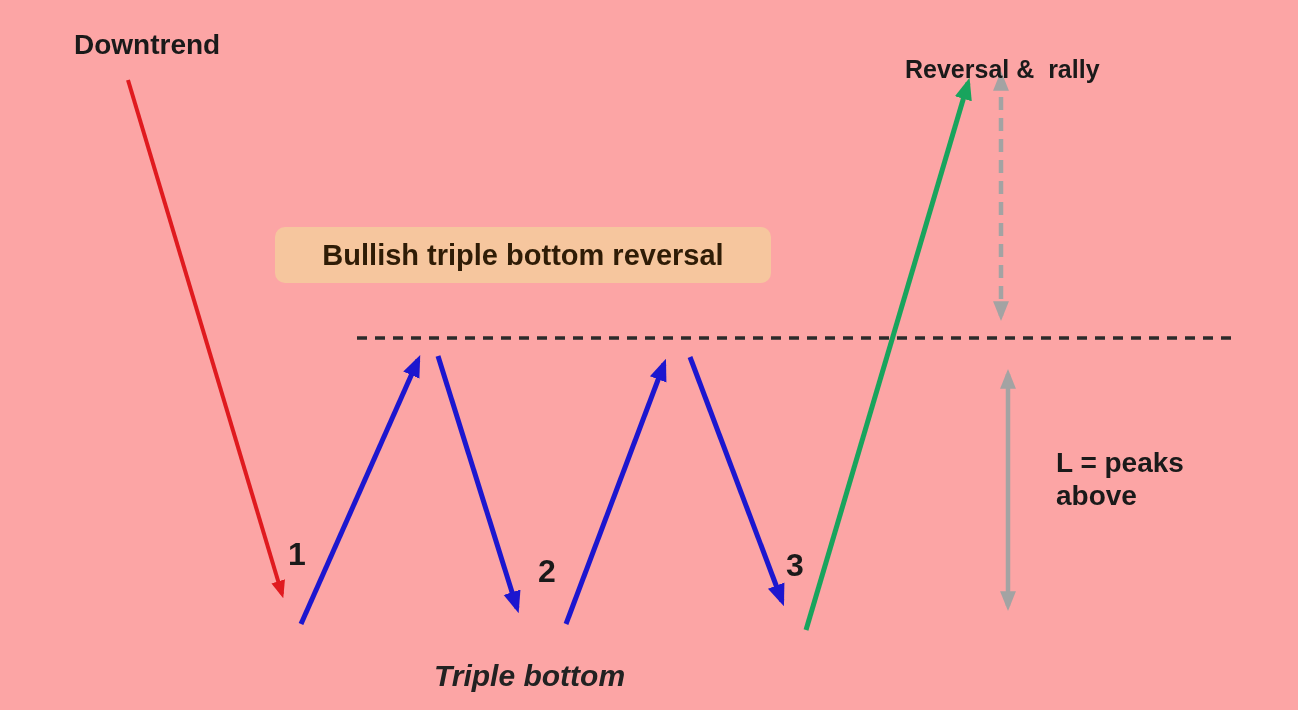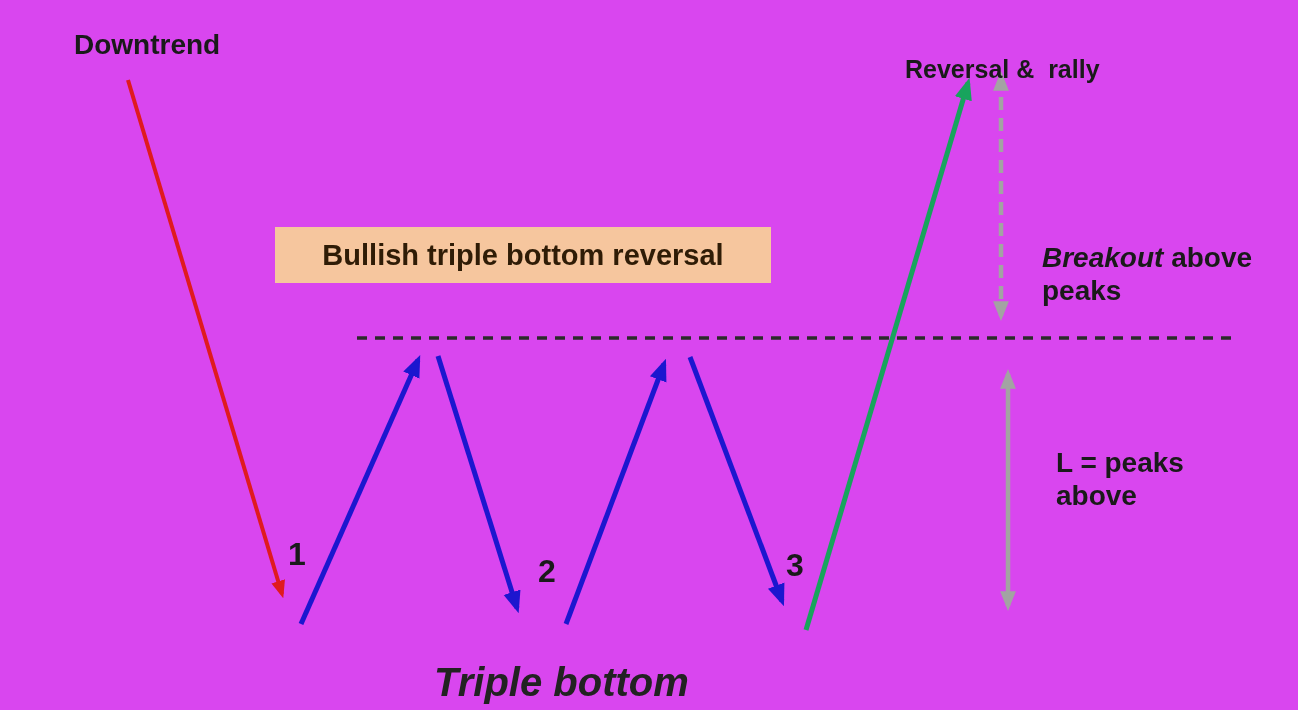--- a/index.html
+++ b/index.html
@@ -5,21 +5,21 @@
   html, body {
     margin: 0;
     padding: 0;
     background: #ffffff;
     font-family: "Liberation Sans", sans-serif;
   }
   .canvas {
     position: relative;
     width: 1298px;
     height: 710px;
-    background: #d946ef;
+    background: #fca5a5;
     overflow: hidden;
   }
   .canvas svg {
     position: absolute;
     left: 0;
     top: 0;
     width: 1298px;
     height: 710px;
   }
   .lbl {
@@ -44,21 +44,21 @@
     font-size: 29px;
     white-space: nowrap;
   }
   .lbl-breakout    { left: 1042px; top: 241px; font-size: 28px; line-height: 1.18; }
   .lbl-breakout .ital { font-style: italic; }
   .lbl-lpeak       { left: 1056px; top: 446px; font-size: 28px; line-height: 1.18; }
   .bottom-num      { position: absolute; font-weight: bold; font-size: 32px; color: #1a1a1a; }
   .num-1           { left: 288px;  top: 536px; }
   .num-2           { left: 538px;  top: 553px; }
   .num-3           { left: 786px;  top: 547px; }
-  .lbl-triplebottom{ left: 434px;  top: 658px; font-size: 40px; font-style: italic; color: #222; }
+  .lbl-triplebottom{ left: 434px;  top: 658px; font-size: 30px; font-style: italic; color: #222; }
 </style>
 </head>
 <body>
 
 <div class="canvas">
 
   <svg id="diagram-svg" viewBox="0 0 1298 710">
       <defs>
         <marker id="head-red" viewBox="0 0 10 10" refX="7.5" refY="5" markerWidth="4.4" markerHeight="4.4" orient="auto-start-reverse">
           <path d="M0,1 L10,5 L0,9 z" fill="#e01a1f"></path>
@@ -81,29 +81,24 @@
       <line x1="806" y1="630" x2="968" y2="83" stroke="#18a45d" stroke-width="5" marker-end="url(#head-green)"></line>
       <line x1="357" y1="338" x2="1238" y2="338" stroke="#2b2b2b" stroke-width="3.5" stroke-dasharray="10 8"></line>
       <line x1="1001" y1="76" x2="1001" y2="316" stroke="#a3a3a3" stroke-width="4.5" stroke-dasharray="13 8" marker-end="url(#head-gray)" marker-start="url(#head-gray)"></line>
       <line x1="1008" y1="374" x2="1008" y2="606" stroke="#a3a3a3" stroke-width="4.5" marker-end="url(#head-gray)" marker-start="url(#head-gray)"></line>
     </svg>
 
   <div class="lbl lbl-downtrend">Downtrend</div>
 
   <div class="lbl lbl-reversal">Reversal &amp;  rally</div>
 
-  <div class="pattern-box" style="background: rgb(246, 198, 158); color: rgb(47, 28, 6);">
+  <div class="pattern-box" style="background: rgb(246, 198, 158); color: rgb(47, 28, 6); border-radius: 10px;">
     <span>Bullish triple bottom reversal</span>
   </div>
 
-  <div class="lbl lbl-breakout">
-    <span class="ital">Breakout</span>
-    <span>above</span><br>
-    <span>peaks</span>
-  </div>
 
   <div class="lbl lbl-lpeak">
     <span>L = peaks</span><br>
     <span>above</span>
   </div>
 
   <div class="bottom-num num-1">1</div>
 
   <div class="bottom-num num-2">2</div>
 

